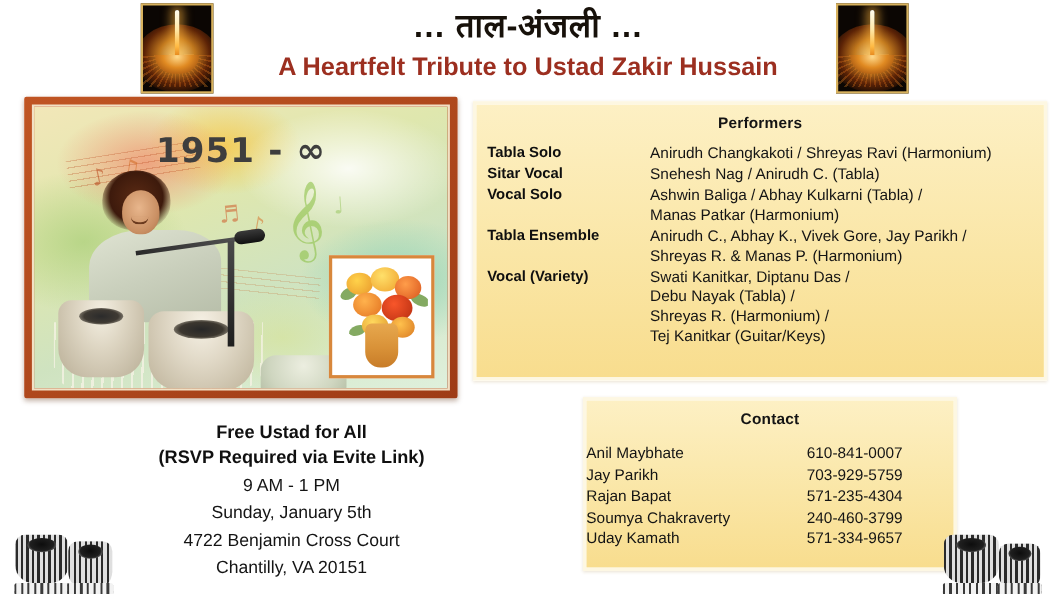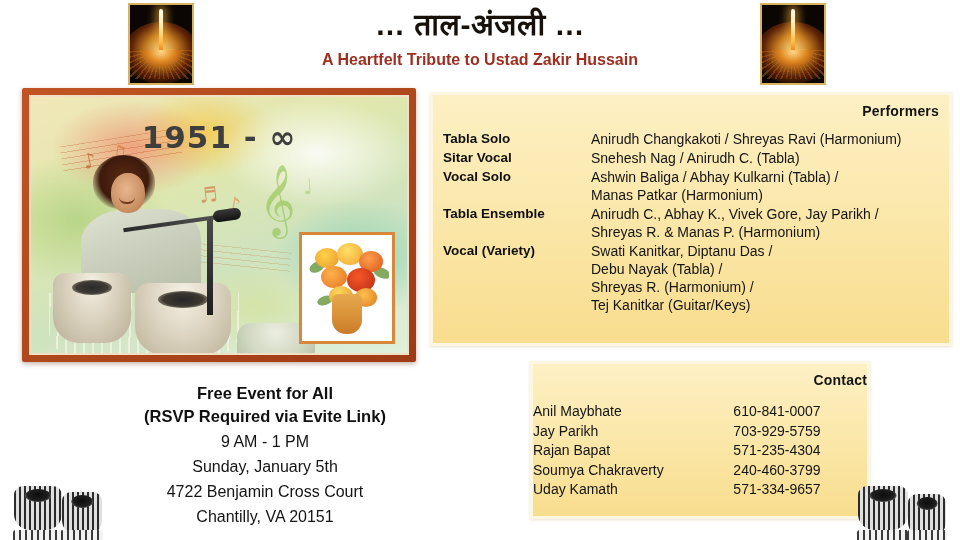--- a/index.html
+++ b/index.html
@@ -49,21 +49,21 @@
 
   .title-block {
     position:absolute; left:190px; top:6px; width:580px; text-align:center;
   }
   .title-hi {
     font-family:Liberation Sans, sans-serif;
     font-size:30px; font-weight:700; color:#17110a; letter-spacing:.5px;
     line-height:38px; white-space:nowrap;
   }
   .title-en {
-    font-size:16px; font-weight:700; color:#9c2f20;
+    font-size:23px; font-weight:700; color:#9c2f20;
     line-height:30px; white-space:nowrap; margin-top:1px;
   }
 
   
   .art-frame {
     position:absolute; left:22px; top:88px; width:394px; height:274px;
     background:linear-gradient(145deg,#c05523,#9e3b16);
     padding:7px; border-radius:2px;
     box-shadow:0 2px 5px rgba(90,40,10,.35);
   }
@@ -193,21 +193,21 @@
   }
 
   
   .panel {
     position:absolute;
     background:linear-gradient(180deg,#fdf0c4 0%, #fae6a6 55%, #f8dd8e 100%);
     border:3px solid #fdf7e2;
     box-shadow:0 1px 3px rgba(150,110,30,.20);
   }
   .panel-title {
-    text-align:right; font-size:14px; font-weight:700; color:#141414;
+    text-align:center; font-size:14px; font-weight:700; color:#141414;
     letter-spacing:.2px;
   }
 
   .performers { left:430px; top:92px; width:522px; height:254px; padding:8px 10px 0 10px; }
   .perf-table { width:100%; border-collapse:collapse; margin-top:11px; }
   .perf-table td { vertical-align:top; padding:0 0 1px 0; }
   .perf-label {
     width:148px; font-size:13.5px; font-weight:700; color:#0f0f0f;
     padding-left:14px; white-space:nowrap; line-height:18px;
   }
@@ -398,21 +398,21 @@
         </tr>
         <tr>
           <td class="c-name">Uday Kamath</td>
           <td class="c-phone">571-334-9657</td>
         </tr>
       </tbody>
   </table>
 </div>
 
 <div class="event">
-  <div class="ev-bold">Free Event for All</div>
+  <div class="ev-bold">Free Ustad for All</div>
   <div class="ev-bold">(RSVP Required via Evite Link)</div>
   <div class="ev-line">9 AM - 1 PM</div>
   <div class="ev-line">Sunday, January 5th</div>
   <div class="ev-line">4722 Benjamin Cross Court</div>
   <div class="ev-line">Chantilly, VA 20151</div>
 </div>
 
 <div class="corner-tabla bl">
   <div class="ct-drum d-big">
     <div class="ct-body"></div>

